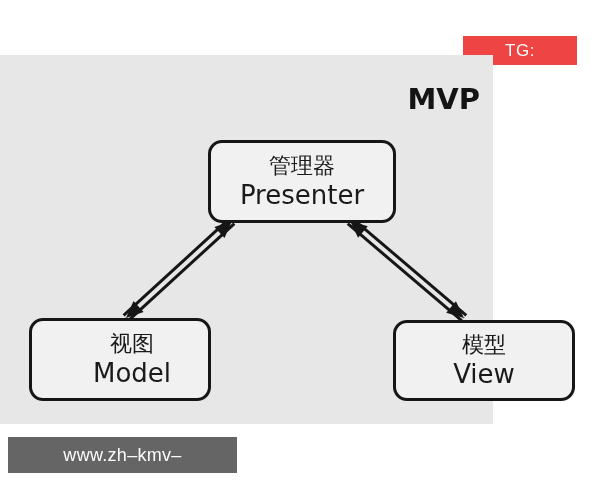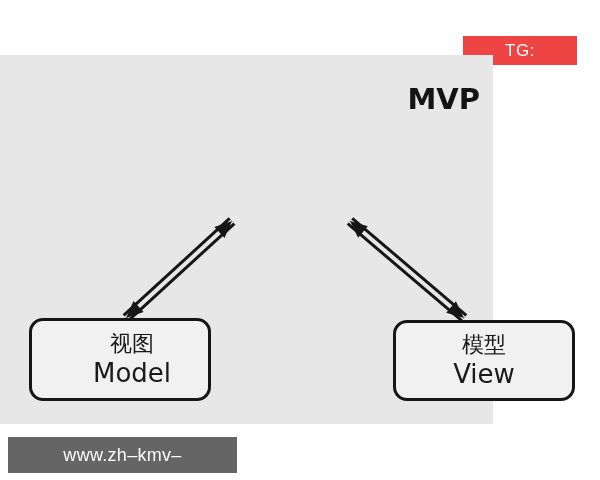--- a/index.html
+++ b/index.html
@@ -118,20 +118,24 @@
       <polygon points="126,318 133.5,301.0 143.6,312.1" fill="#161616"></polygon>
     </g>
     <g>
       <line x1="350" y1="221" x2="464" y2="318" stroke="#161616" stroke-width="10"></line>
       <line x1="350" y1="221" x2="464" y2="318" stroke="#e7e7e7" stroke-width="4"></line>
       <polygon points="350,221 358.1,237.7 367.8,226.3" fill="#161616"></polygon>
       <polygon points="464,318 446.2,312.7 455.9,301.3" fill="#161616"></polygon>
     </g>
   </svg>
 
+  <div class="node node-presenter">
+    <div class="zh">管理器</div>
+    <div class="en">Presenter</div>
+  </div>
 
   <div class="node node-view">
     <div class="zh">视图</div>
     <div class="en">Model</div>
   </div>
 
   <div class="node node-model">
     <div class="zh">模型</div>
     <div class="en">View</div>
   </div>

